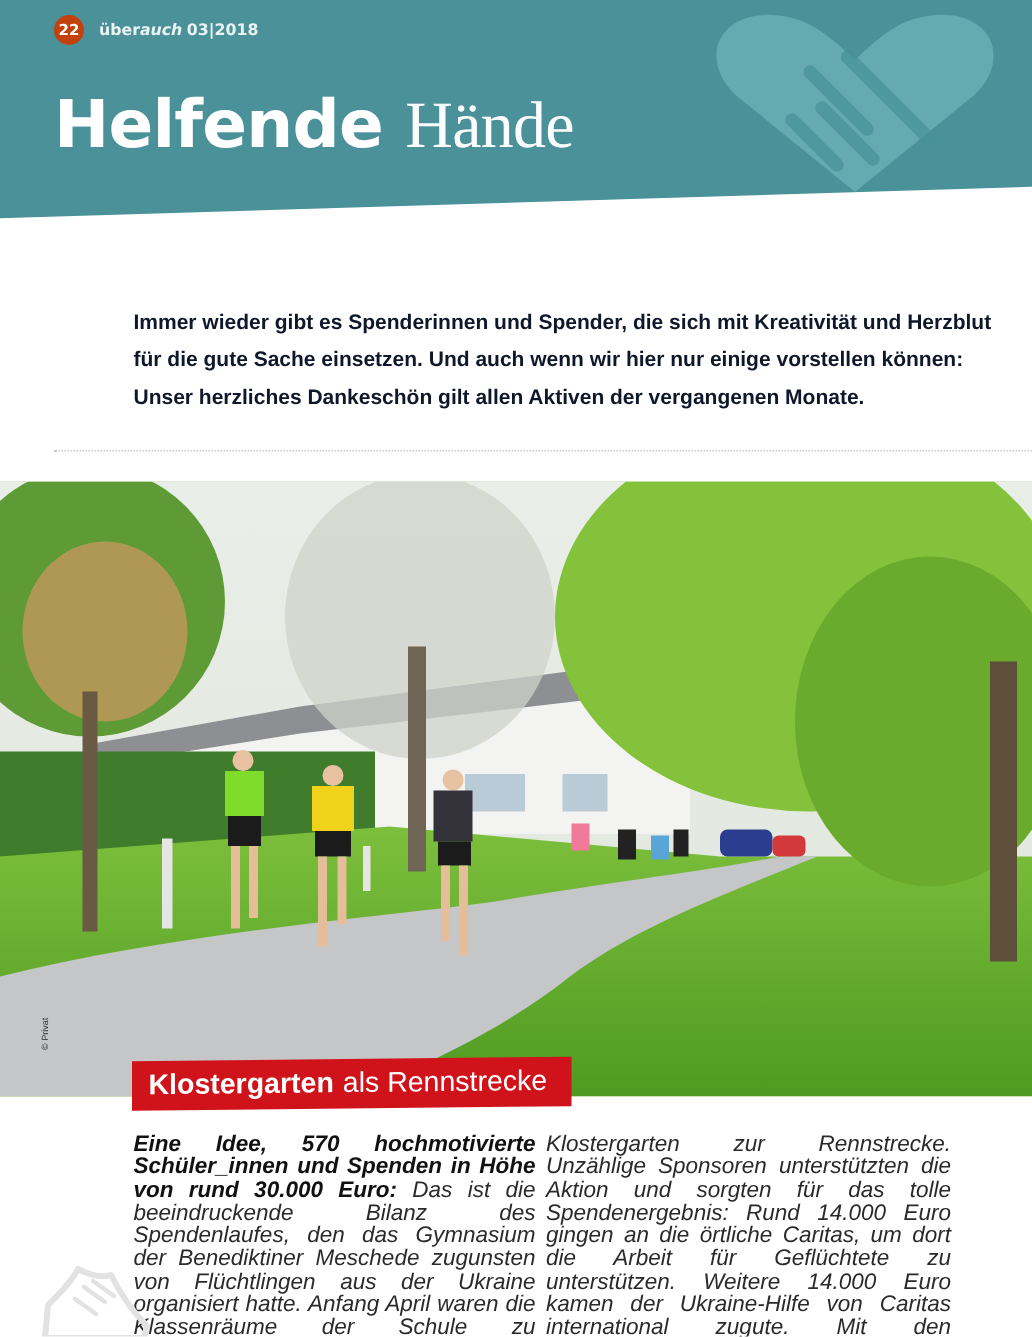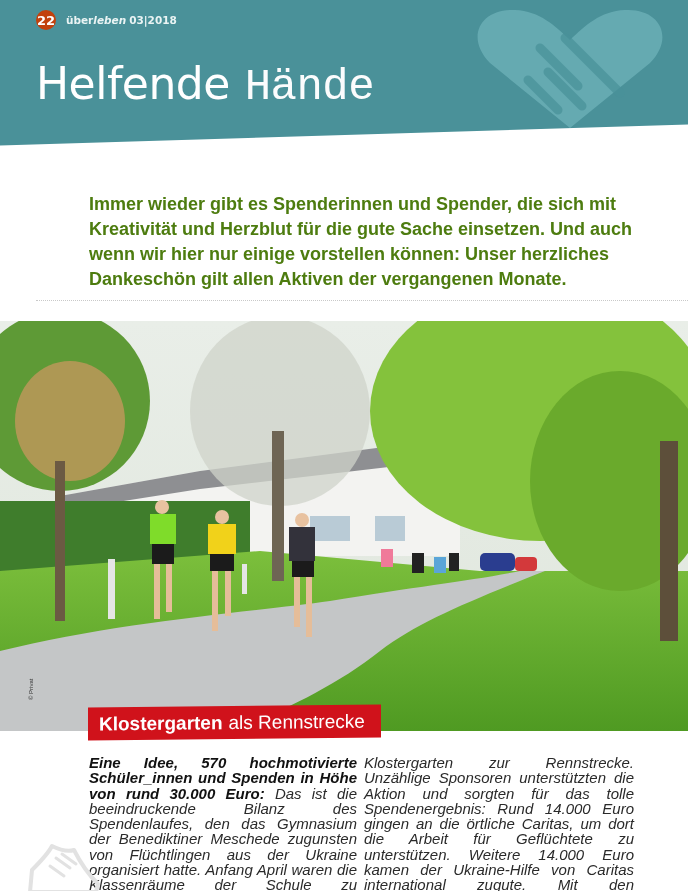--- a/index.html
+++ b/index.html
@@ -12,37 +12,37 @@
       background: #4a9199;
       clip-path: polygon(0 0, 100% 0, 100% 83%, 0 97%);
     }
     .header-watermark { position: absolute; left: 470px; top: 8px; width: 200px; height: 125px; }
     .issue-line {
       position: absolute; left: 36px; top: 10px; display: flex; align-items: center; gap: 10px;
       color: #eaf4f4; font-size: 10.5px; font-weight: bold;
     }
     .page-badge {
       width: 20px; height: 20px; border-radius: 50%; background: #c2410c; color: #ffffff;
-      display: flex; align-items: center; justify-content: center; font-size: 13px; font-weight: bold;
+      display: flex; align-items: center; justify-content: center; font-size: 10px; font-weight: bold;
     }
     .mag-name .pre { font-weight: bold; }
     .mag-name .em { font-style: italic; font-weight: bold; }
     .mag-name .issue { font-weight: bold; margin-left: 3px; }
 
     .page-title {
       position: absolute; left: 36px; top: 62px; color: #ffffff; font-size: 44px; line-height: 1;
       letter-spacing: -0.5px; white-space: nowrap;
     }
-    .page-title .strong { font-weight: normal; text-align: right; }
-    .page-title .light { font-weight: normal; font-family: Liberation Mono, monospace; opacity: 0.98; }
+    .page-title .strong { font-weight: bold; text-align: right; }
+    .page-title .light { font-weight: normal; font-family: Liberation Serif, serif; opacity: 0.98; }
 
     
     .lead {
-      position: absolute; left: 89px; top: 192px; width: 575px;
-      font-size: 18px; font-weight: bold; line-height: 25px; color: #4d7c0f;
+      position: absolute; left: 89px; top: 202px; width: 575px;
+      font-size: 14px; font-weight: bold; line-height: 25px; color: #0f172a;
       font-family: "Liberation Sans", sans-serif;
     }
     .divider {
       position: absolute; left: 36px; top: 300px; width: 652px; height: 0;
       border-top: 1px dotted #c9c9c9;
     }
 
     
     .photo { position: absolute; left: 0; top: 321px; width: 688px; height: 410px; overflow: hidden; background: #b9d7a0; }
     .photo svg { display: block; }
@@ -78,21 +78,21 @@
 
 <div class="header">
   <svg class="header-watermark" viewBox="0 0 200 125">
     <path d="M100 120 L20 55 C-5 30 10 0 45 2 C70 3 85 18 100 32 C115 18 130 3 155 2 C190 0 205 30 180 55 Z" fill="#6aaeb5" opacity="0.85"></path>
     <path d="M70 40 L108 78 M95 30 L150 85 M58 72 L88 102 M78 64 L112 98" stroke="#4a9199" stroke-width="9" stroke-linecap="round" fill="none" opacity="0.75"></path>
   </svg>
 
   <div class="issue-line">
     <span class="page-badge">22</span>
     <span class="mag-name">
-      <span class="pre">über</span><span class="em">leben</span><span class="issue">03|2018</span>
+      <span class="pre">über</span><span class="em">auch</span><span class="issue">03|2018</span>
     </span>
   </div>
 
   <h1 class="page-title">
     <span class="strong">Helfende</span>
     <span class="light">Hände</span>
   </h1>
 </div>
 
 <p class="lead">Immer wieder gibt es Spenderinnen und Spender, die sich mit Kreativität und Herzblut für die gute Sache einsetzen. Und auch wenn wir hier nur einige vorstellen können: Unser herzliches Dankeschön gilt allen Aktiven der vergangenen Monate.</p>

